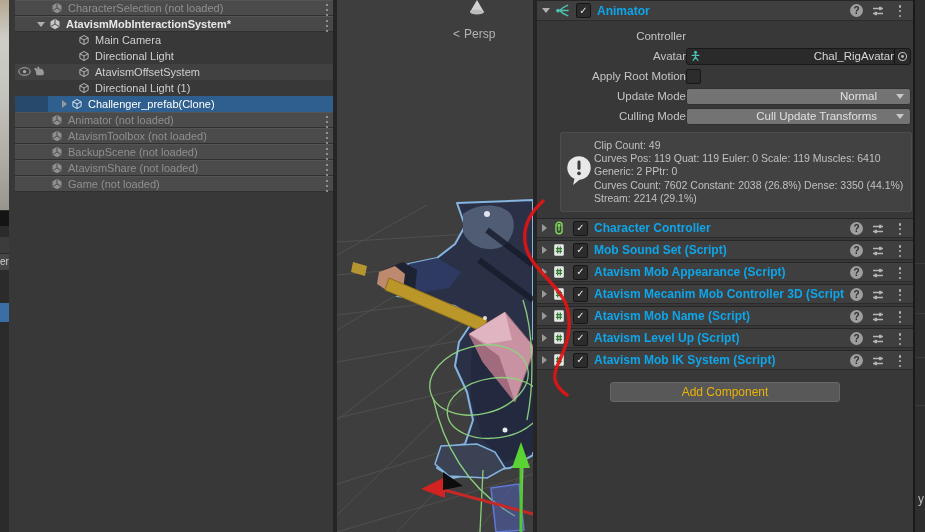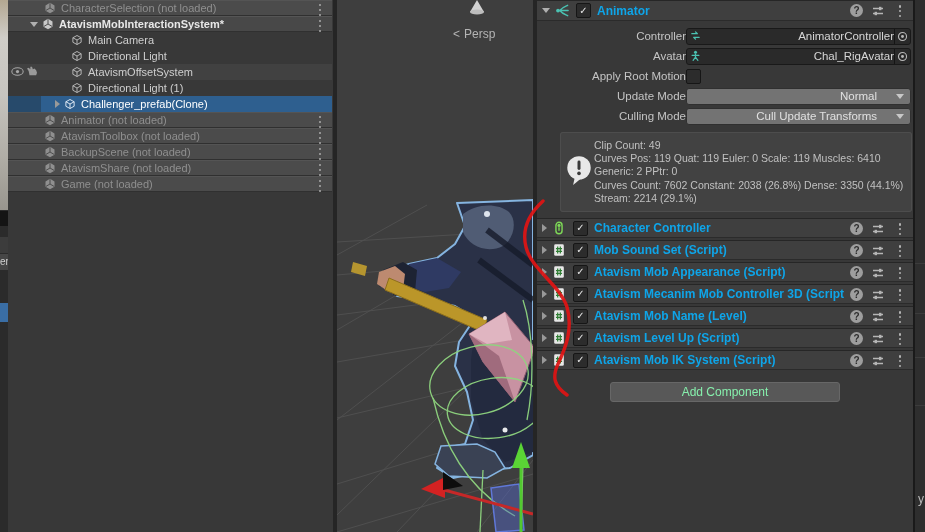--- a/index.html
+++ b/index.html
@@ -9,21 +9,21 @@
   
   #left-sliver{position:absolute;left:0;top:0;width:9px;height:532px;background:#2b2b2b;overflow:hidden;}
   .ls-sky{position:absolute;left:0;top:0;width:9px;height:210px;
     background:linear-gradient(#b3a791 0%,#cfcdc8 18%,#c6c4bf 45%,#b0ada6 75%,#98958e 100%);}
   .ls-black{position:absolute;left:0;top:211px;width:9px;height:15px;background:#141414;}
   .ls-row1{position:absolute;left:0;top:237px;width:9px;height:16px;background:#3c3c3c;}
   .ls-text{position:absolute;left:0;top:254px;width:9px;height:16px;background:#464646;
     font-size:10px;color:#cfcfcf;line-height:16px;overflow:hidden;white-space:nowrap;}
   .ls-blue{position:absolute;left:0;top:303px;width:9px;height:19px;background:#3a6ea5;}
   
-  #hierarchy{position:absolute;left:8px;top:0;width:324px;height:532px;background:#383838;overflow:hidden;}
+  #hierarchy{position:absolute;left:15px;top:0;width:324px;height:532px;background:#383838;overflow:hidden;}
   .h-row{position:relative;display:flex;align-items:center;height:16px;font-size:11px;
     color:#cfcfcf;white-space:nowrap;box-sizing:border-box;}
   .h-row .lbl{margin-left:5px;position:relative;z-index:2;}
   .h-row.scene{background:#4b4b4b;color:#8f8f8f;border-top:1px solid #545454;border-bottom:1px solid #303030;}
   .h-row.scene-active{background:#484848;color:#e8e8e8;font-weight:bold;border-top:1px solid #555;border-bottom:1px solid #303030;}
   .h-row.hover{background:#414141;}
   .h-row.selected{background:#2e5f8f;color:#fff;}
   .h-row.selected::before{content:'';position:absolute;left:0;top:0;bottom:0;width:33px;background:#274a6b;z-index:1;}
   .icon12{width:12px;height:12px;display:inline-block;flex:none;position:relative;z-index:2;}
   .ml-scene{margin-left:36px;}
@@ -71,21 +71,21 @@
   .dd-arrow{width:0;height:0;border-left:4px solid transparent;border-right:4px solid transparent;
     border-top:5px solid #c8c8c8;flex:none;}
   .prop .cbx.alone{margin-left:0;}
   .helpbox{position:relative;margin:6px 1px 0 23px;width:352px;height:80px;background:#424242;
     border-radius:3px;box-shadow:inset 0 0 0 1px #4d4d4d;box-sizing:border-box;}
   .helpbox .warn{position:absolute;left:4px;top:22px;width:30px;height:32px;}
   .helplines{margin-left:34px;padding-top:7px;font-size:10.5px;line-height:13.2px;color:#c0c0c0;white-space:nowrap;overflow:hidden;}
   .comp-list{margin-top:6px;}
   .comp-list .c-header{height:20px;margin-top:2px;}
   .add-btn{display:block;margin:12px auto 0 auto;width:230px;height:20px;background:#585858;
-    border:1px solid #676767;border-radius:3px;color:#86efac;font-size:12px;
+    border:1px solid #676767;border-radius:3px;color:#eab308;font-size:12px;
     font-family:"Liberation Sans","DejaVu Sans",sans-serif;}
   
   #right-sliver{position:absolute;left:913px;top:0;width:12px;height:532px;background:#2e2e2e;
     border-left:2px solid #1a1a1a;box-sizing:border-box;overflow:hidden;}
   .rs-line{position:absolute;left:0;width:12px;height:1px;background:#3c3c3c;}
   .rs-text{position:absolute;left:3px;top:492px;font-size:12px;color:#b9b9b9;}
   
   #annotation{position:absolute;left:0;top:0;width:925px;height:532px;pointer-events:none;z-index:50;}
 </style>
 </head>
@@ -366,34 +366,20 @@
       <span class="hdr-btn kebab-v">
           <i></i>
           <i></i>
           <i></i>
         </span>
     </div>
 
     <div class="props">
       <div class="prop">
         <span class="plabel">Controller</span>
-        <div class="objfield">
-          <span>
-            <svg viewBox="0 0 12 12" width="11" height="11">
-                <path d="M2 4 H8 L6 2 M10 8 H4 L6 10" stroke="#4bc2b2" stroke-width="1.4" fill="none" stroke-linecap="round" stroke-linejoin="round"></path>
-              </svg>
-          </span>
-          <span class="fval">AnimatorController</span>
-          <span class="picker">
-            <svg viewBox="0 0 12 12" width="11" height="11">
-                <circle cx="6" cy="6" r="4.4" fill="none" stroke="#b9b9b9" stroke-width="1.2"></circle>
-                <circle cx="6" cy="6" r="1.6" fill="#b9b9b9"></circle>
-              </svg>
-          </span>
-        </div>
       </div>
       <div class="prop">
         <span class="plabel">Avatar</span>
         <div class="objfield">
           <span>
             <svg viewBox="0 0 16 16" width="11" height="11">
                 <circle cx="8" cy="3.2" r="2.2" fill="#4bc2b2"></circle>
                 <path d="M8 6 V10.5 M3 7.8 L13 7.8 M8 10.5 L4.5 15 M8 10.5 L11.5 15" stroke="#4bc2b2" stroke-width="1.8" fill="none" stroke-linecap="round"></path>
               </svg>
           </span>
@@ -551,21 +537,21 @@
         <span class="fold right"></span>
         <span class="cicon">
           <svg viewBox="0 0 16 16" width="14" height="14">
               <rect x="2.5" y="1.5" width="11" height="13" rx="1.5" fill="#e8e8e8"></rect>
               <path d="M6.5 4 V12 M9.5 4 V12 M4.5 6.5 H11.5 M4.5 9.5 H11.5" stroke="#2e7d32" stroke-width="1.4"></path>
             </svg>
         </span>
         <span class="cbx">
             <span class="chk">✓</span>
           </span>
-        <span class="ctitle">Atavism Mob Name (Level)</span>
+        <span class="ctitle">Atavism Mob Name (Script)</span>
         <span class="hdr-btn help-icon">?</span>
         <span class="hdr-btn presets-icon"><svg viewBox="0 0 14 14" width="14" height="14">
               <path d="M2 4.5 H12 M2 9.5 H12" stroke="#b5b5b5" stroke-width="1.4"></path>
               <rect x="8" y="2.8" width="2.4" height="3.4" fill="#b5b5b5"></rect>
               <rect x="3.6" y="7.8" width="2.4" height="3.4" fill="#b5b5b5"></rect>
             </svg></span>
         <span class="hdr-btn kebab-v">
             <i></i>
             <i></i>
             <i></i>

